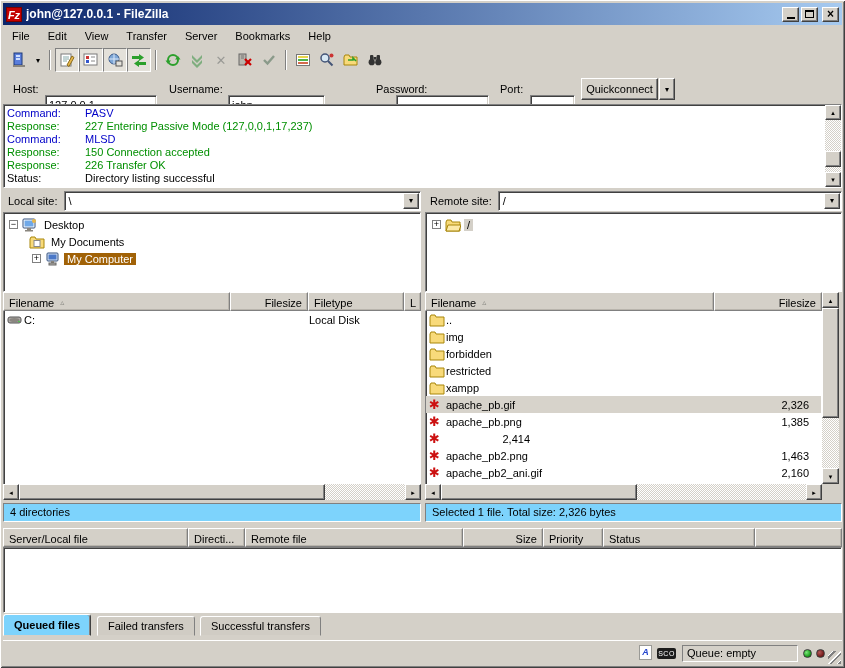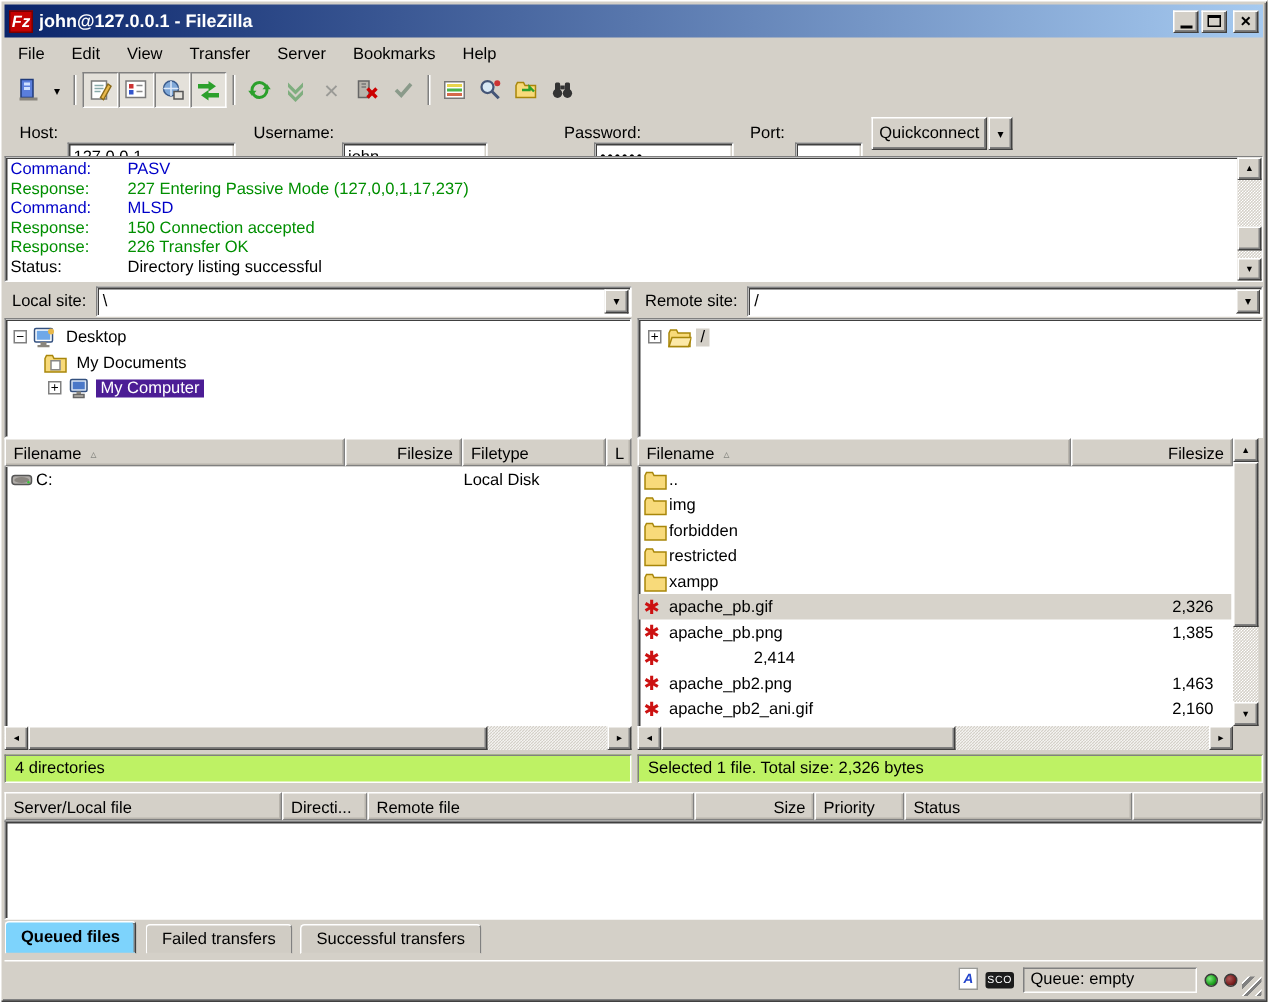--- a/index.html
+++ b/index.html
@@ -88,21 +88,21 @@
   
   .tree { position:absolute; background:#fff; border:1px solid; border-color:#808080 #fff #fff #808080;
     box-shadow: inset 1px 1px 0 #404040; padding-top:3px; overflow:hidden; }
   .tree.l { left:3px; top:212px; width:418px; height:80px; }
   .tree.r { left:425px; top:212px; width:417px; height:80px; }
   .trow { height:17px; display:flex; align-items:center; white-space:nowrap; }
   .exp { width:9px; height:9px; background:#fff; border:1px solid #808080; font-size:9px; line-height:7px;
     text-align:center; flex:0 0 auto; margin-right:4px; color:#000; }
   .tico { width:16px; height:14px; flex:0 0 auto; margin-right:3px; }
   .tlabel { padding:0 3px; }
-  .tlabel.sel { background:#4c1d95; color:#fff; }
+  .tlabel.sel { background:#a16207; color:#fff; }
   .tlabel.sel-inactive { background:#d4d0c8; }
 
   
   .lhdr { position:absolute; height:19px; display:flex; }
   .lhdr.l { left:3px; top:292px; width:418px; }
   .lhdr.r { left:425px; top:292px; width:397px; }
   .colhdr { background:#d4d0c8; border:1px solid; border-color:#fff #808080 #808080 #fff;
     box-shadow: inset -1px -1px 0 #b8b4ac; padding:2px 5px 0 5px; white-space:nowrap; overflow:hidden; display:flex; align-items:center; gap:6px; }
   .colhdr.num { justify-content:flex-end; }
   .sortmark { font-size:8px; color:#8a8a84; }
@@ -125,21 +125,21 @@
   .hsb-l .left, .hsb-r .left  { left:0; top:0; width:16px; height:16px; }
   .hsb-l .right,.hsb-r .right { right:0; top:0; width:16px; height:16px; }
   .hsb-l .th { left:16px; top:0; width:306px; height:16px; }
   .hsb-r .th { left:16px; top:0; width:196px; height:16px; }
   .vsb-r { left:822px; top:292px; width:17px; height:192px; }
   .vsb-r .up { left:0; top:0; width:17px; height:16px; }
   .vsb-r .down { left:0; bottom:0; width:17px; height:16px; }
   .vsb-r .th { left:0; top:16px; width:17px; height:110px; }
 
   
-  .pstatus { position:absolute; height:19px; line-height:17px; padding-left:6px; background:#bef264;
+  .pstatus { position:absolute; height:19px; line-height:17px; padding-left:6px; background:#7dd3fc;
     border:1px solid; border-color:#808080 #fff #fff #808080; }
   .pstatus.l { left:3px; top:503px; width:418px; }
   .pstatus.r { left:425px; top:503px; width:417px; }
 
   
   .qhdr { position:absolute; left:3px; top:528px; width:839px; height:19px; display:flex; }
   .qbody { position:absolute; left:3px; top:547px; width:839px; height:66px; background:#fff;
     border:1px solid; border-color:#808080 #fff #fff #808080; box-shadow: inset 1px 1px 0 #404040; }
 
   

